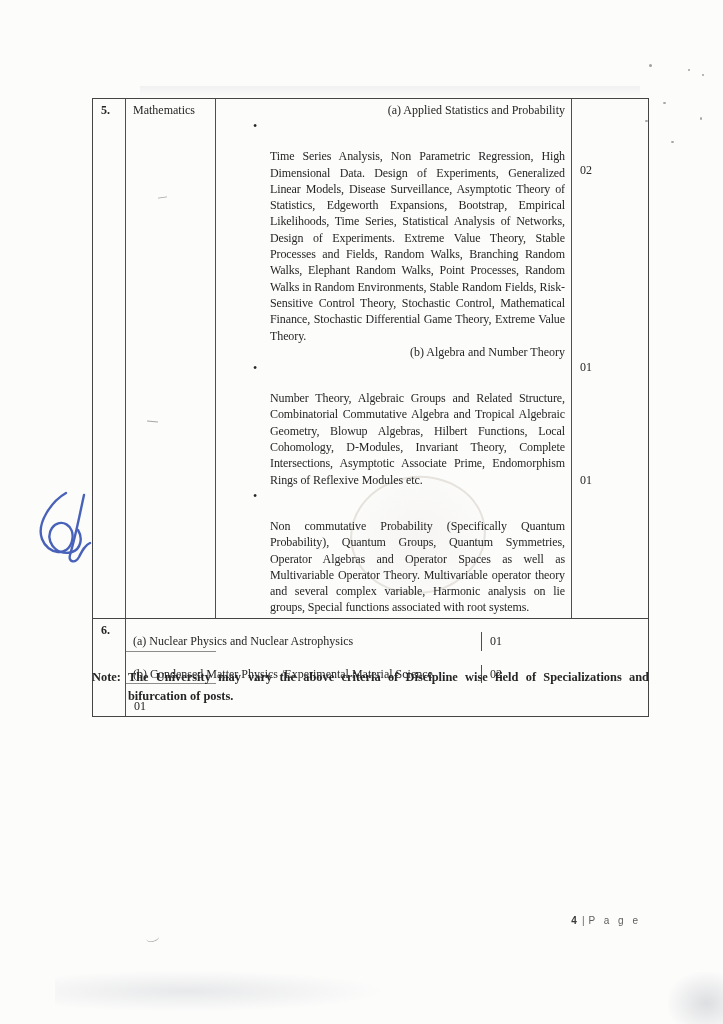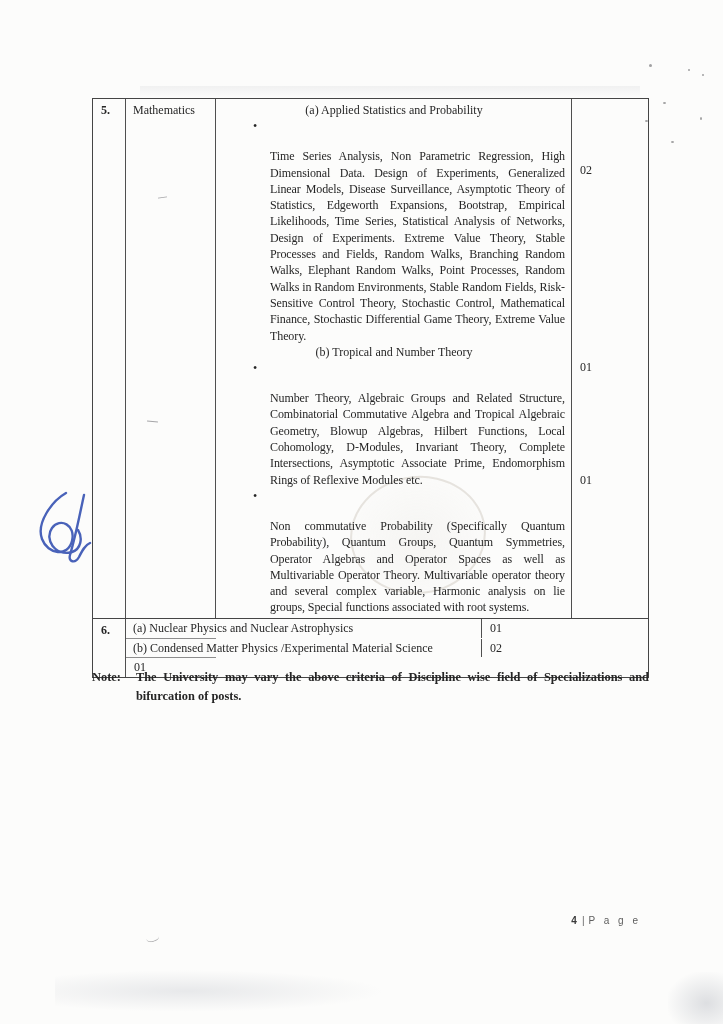--- a/index.html
+++ b/index.html
@@ -62,36 +62,36 @@
   .cell { border-right: 1.2px solid #4f4f4f; background: transparent; }
   .cell-sno { padding: 3px 0 0 8px; font-weight: bold; }
   .cell-discipline { padding: 3px 4px 0 7px; }
   .cell-content { padding: 3px 6px 2px 7px; }
   .cell-posts { position: relative; border-right: 0; }
   .posts-abs { position: absolute; left: 8px; }
   .posts-a { top: 63px; }
   .posts-b { top: 260px; }
   .posts-c { top: 373px; }
 
-  .section-heading { text-align: center; }
+  .section-heading { text-align: right; }
   .bullet-row { display: flex; margin-left: 30px; }
   .bullet-glyph { width: 17px; flex: 0 0 17px; }
   .bullet-text { flex: 1; text-align: justify; letter-spacing: -0.1px; margin-top: 30px; }
 
   .row-physics { display: grid; grid-template-columns: 33px 90px 1fr; border-top: 1.4px solid #454545; }
   .physics-subrows { }
-  .subrow { display: grid; grid-template-columns: 356px 1fr; }
+  .subrow { display: grid; grid-template-columns: 356px 1fr; margin-top: 13px; }
   .subrow:not(:last-child) { border-bottom: 1px solid #8d8d8d; }
   .subrow-label { border-right: 1.2px solid #4f4f4f; padding: 1px 4px 1px 7px; line-height: 16.8px; }
   .subrow-posts { padding: 1px 0 1px 8px; line-height: 16.8px; }
 
   
   .note {
     position: absolute; left: 92px; top: 668px; width: 557px;
-    display: flex; gap: 15px;
+    display: flex; gap: 7px;
     font-weight: bold; font-size: 12.4px; line-height: 19px;
     z-index: 1;
   }
   .note-label { flex: 0 0 auto; }
   .note-text { flex: 1; text-align: justify; }
 
   
   .footer {
     position: absolute; left: 0; top: 915px; width: 641px;
     text-align: right;
@@ -140,21 +140,21 @@
 
         <div class="section">
           <div class="section-heading">(a) Applied Statistics and Probability</div>
           <div class="bullet-row">
             <span class="bullet-glyph">•</span>
             <div class="bullet-text">Time Series Analysis, Non Parametric Regression, High Dimensional Data. Design of Experiments, Generalized Linear Models, Disease Surveillance, Asymptotic Theory of Statistics, Edgeworth Expansions, Bootstrap, Empirical Likelihoods, Time Series, Statistical Analysis of Networks, Design of Experiments. Extreme Value Theory, Stable Processes and Fields, Random Walks, Branching Random Walks, Elephant Random Walks, Point Processes, Random Walks in Random Environments, Stable Random Fields, Risk-Sensitive Control Theory, Stochastic Control, Mathematical Finance, Stochastic Differential Game Theory, Extreme Value Theory.</div>
           </div>
         </div>
 
         <div class="section">
-          <div class="section-heading">(b) Tropical and Number Theory</div>
+          <div class="section-heading">(b) Algebra and Number Theory</div>
           <div class="bullet-row">
             <span class="bullet-glyph">•</span>
             <div class="bullet-text">Number Theory, Algebraic Groups and Related Structure, Combinatorial Commutative Algebra and Tropical Algebraic Geometry, Blowup Algebras, Hilbert Functions, Local Cohomology, D-Modules, Invariant Theory, Complete Intersections, Asymptotic Associate Prime, Endomorphism Rings of Reflexive Modules etc.</div>
           </div>
         </div>
 
         <div class="section">
           <div class="bullet-row">
             <span class="bullet-glyph">•</span>
             <div class="bullet-text">Non commutative Probability (Specifically Quantum Probability), Quantum Groups, Quantum Symmetries, Operator Algebras and Operator Spaces as well as Multivariable Operator Theory. Multivariable operator theory and several complex variable, Harmonic analysis on lie groups, Special functions associated with root systems.</div>

